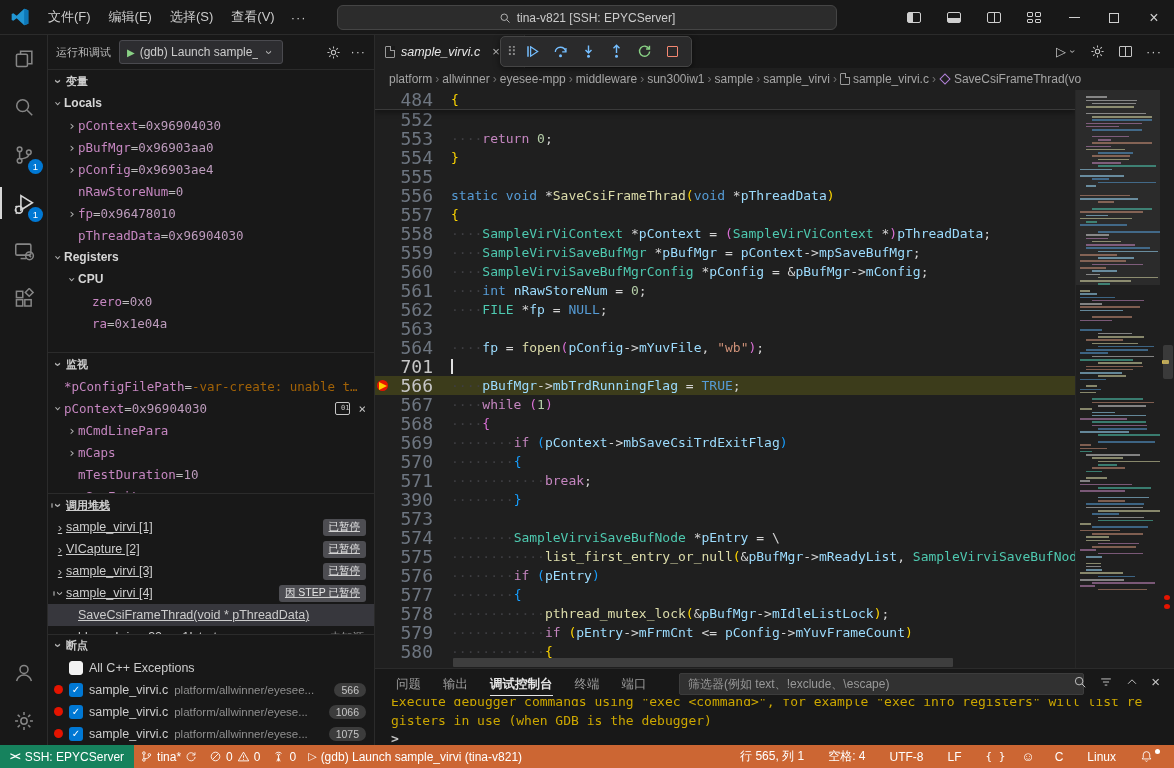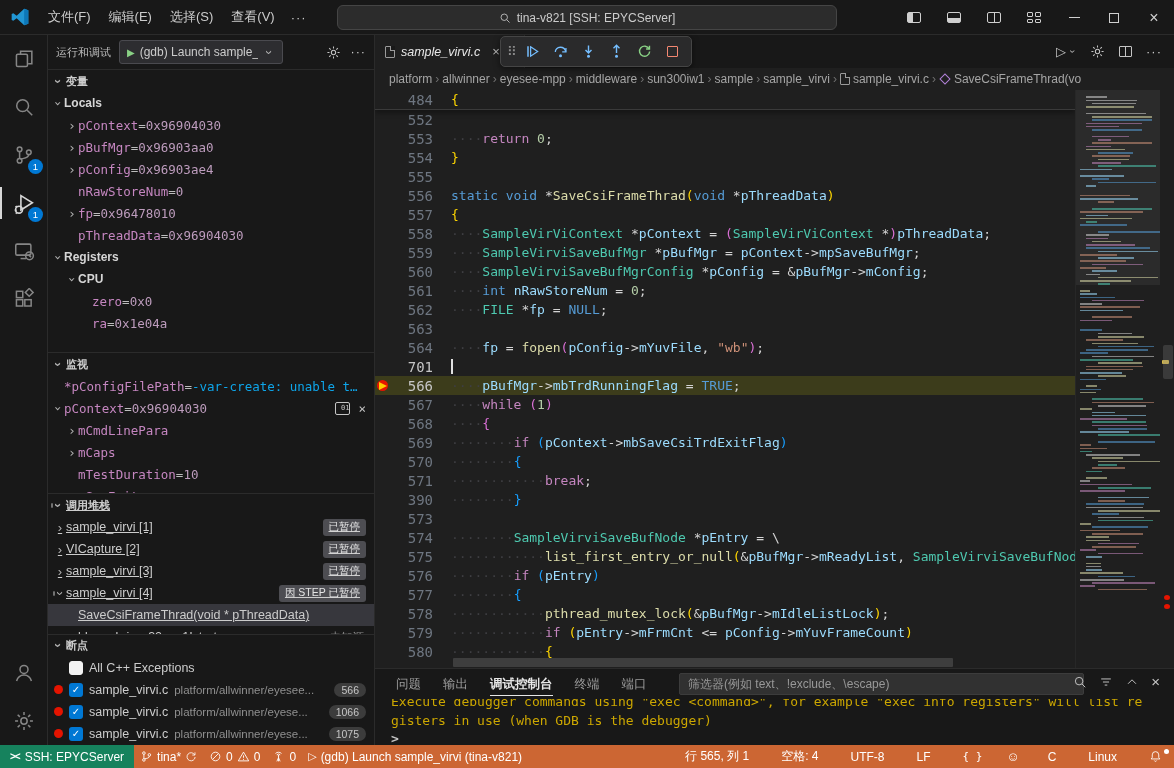--- a/index.html
+++ b/index.html
@@ -52,21 +52,21 @@
   .chev.none{visibility:hidden;}
   .sb-actions{margin-left:auto;display:flex;align-items:center;gap:10px;color:#c5c5c5;}
 
   .section{overflow:hidden;border-top:1px solid #2b2b2b;}
   .sec-head{height:22px;display:flex;align-items:center;font-weight:bold;font-size:11px;color:#cccccc;padding-left:4px;gap:2px;}
   .tree-row{height:22px;display:flex;align-items:center;white-space:nowrap;font-family:"DejaVu Sans Mono",monospace;font-size:12.5px;}
   .vscope{color:#d5d5d5;font-weight:bold;font-family:"Liberation Sans",sans-serif;font-size:12px;}
   .vname{color:#c586c0;}
   .veq{color:#bdbdbd;}
   .vval{color:#bd9cbd;}
-  .vval.muted{color:#0ea5e9;}
+  .vval.muted{color:#a16207;}
   .row-actions{margin-left:auto;display:flex;align-items:center;gap:8px;padding-right:8px;color:#c5c5c5;}
   .binicon{width:15px;height:13px;border:1px solid #c5c5c5;border-radius:2px;font-size:7px;line-height:11px;text-align:right;font-family:"DejaVu Sans Mono",monospace;color:#c5c5c5;}
 
   .cs-row{height:22px;display:flex;align-items:center;white-space:nowrap;font-size:12.5px;color:#cccccc;padding-left:6px;}
   .cs-row.frame{padding-left:30px;}
   .cs-row.sel{background:#37373d;}
   .badge{margin-left:auto;margin-right:8px;background:#4d4d52;color:#e4e4e4;font-size:10.5px;padding:1.5px 6px;border-radius:3px;white-space:nowrap;}
   .badge2{margin-left:auto;margin-right:10px;color:#8f8f8f;font-size:11.5px;}
 
   .bp-row{height:22px;display:flex;align-items:center;gap:6px;padding:0 8px 0 6px;font-size:12.5px;white-space:nowrap;}
@@ -98,21 +98,21 @@
   .breadcrumbs{height:22px;flex:0 0 22px;background:#1f1f1f;display:flex;align-items:center;padding-left:14px;font-size:12px;color:#a5a5a5;gap:3px;white-space:nowrap;overflow:hidden;}
   .crumb-sep{color:#6e6e6e;font-size:12px;}
   .methodicon{width:8px;height:8px;border:1.3px solid #b180d7;transform:rotate(45deg);margin:0 2px;}
 
   .editorbody{flex:1 1 auto;position:relative;background:#1f1f1f;overflow:hidden;}
   .codearea{position:absolute;left:0;top:0;bottom:0;width:700px;overflow:hidden;}
   .sticky{border-bottom:1px solid #3a3a3a;box-shadow:0 3px 5px rgba(0,0,0,.35);position:relative;z-index:5;background:#1f1f1f;}
   .code-line{height:19px;display:flex;align-items:center;font-family:"DejaVu Sans Mono",monospace;font-size:13px;white-space:pre;}
   .code-line.exec{background:rgba(255,255,0,.13);}
   .cl-g{width:18px;flex:0 0 18px;position:relative;height:19px;}
-  .cl-n{width:40px;flex:0 0 40px;text-align:right;color:#6e7681;font-size:14px;}
+  .cl-n{width:40px;flex:0 0 40px;text-align:right;color:#6e7681;font-size:18px;}
   .code-line.exec .cl-n,.code-line.cur .cl-n{color:#c6c6c6;}
   .cl-c{margin-left:18px;display:flex;align-items:center;}
   .caret{display:inline-block;width:1.5px;height:15px;background:#e0e0e0;margin-right:-1px;}
   .execmark{position:absolute;left:2px;top:4px;width:11px;height:11px;background:#e51400;border-radius:50%;}
   .execmark::after{content:"";position:absolute;left:2px;top:1.5px;border-left:8px solid #ffcc00;border-top:4px solid transparent;border-bottom:4px solid transparent;}
   .tk-w{color:#3e3e42;}.tk-k{color:#c586c0;}.tk-t{color:#4ec9b0;}.tk-f{color:#dcdcaa;}.tk-v{color:#9cdcfe;}
   .tk-b{color:#569cd6;}.tk-n{color:#b5cea8;}.tk-s{color:#ce9178;}.tk-p{color:#d4d4d4;}
   .tk-y{color:#ffd700;}.tk-m{color:#da70d6;}.tk-u{color:#179fff;}
   .hscroll{position:absolute;left:78px;bottom:1px;width:500px;height:9px;background:rgba(121,121,121,.35);border-radius:1px;}
   .minimap{position:absolute;right:14px;top:0;bottom:0;width:85px;background:#1f1f1f;border-left:1px solid rgba(255,255,255,.04);padding:3px 4px;overflow:hidden;}
@@ -133,21 +133,21 @@
   .console{flex:1 1 auto;overflow:hidden;padding-left:16px;position:relative;}
   .cline{font-family:"DejaVu Sans Mono",monospace;font-size:13px;line-height:19px;color:#cca700;white-space:pre;margin-top:0;}
   .console-inner{margin-top:-7px;}
   .prompt-row{font-family:"DejaVu Sans Mono",monospace;font-size:13px;color:#c5c5c5;line-height:18px;font-weight:bold;}
 
   
   .statusbar{height:23px;flex:0 0 23px;background:#cc6633;display:flex;align-items:center;color:#ffffff;font-size:12px;}
   .sb-remote{height:23px;background:#16825d;display:flex;align-items:center;gap:5px;padding:0 10px;font-size:12px;}
   .remote-glyph{font-weight:bold;font-size:10px;letter-spacing:-1px;}
   .sb-item{display:flex;align-items:center;gap:4px;padding:0 6px;white-space:nowrap;}
-  .sb-right{margin-left:auto;display:flex;align-items:center;gap:20px;padding-right:6px;}
+  .sb-right{margin-left:auto;display:flex;align-items:center;gap:12px;padding-right:15px;}
   .belldot{position:relative;}
   .belldot::after{content:"";position:absolute;right:-1px;top:-1px;width:5px;height:5px;border-radius:50%;background:#fff;}
 </style>
 </head>
 <body>
 
 <div class="window">
 
   <div class="titlebar">
     <svg class="vscode-logo" viewBox="0 0 24 24">

